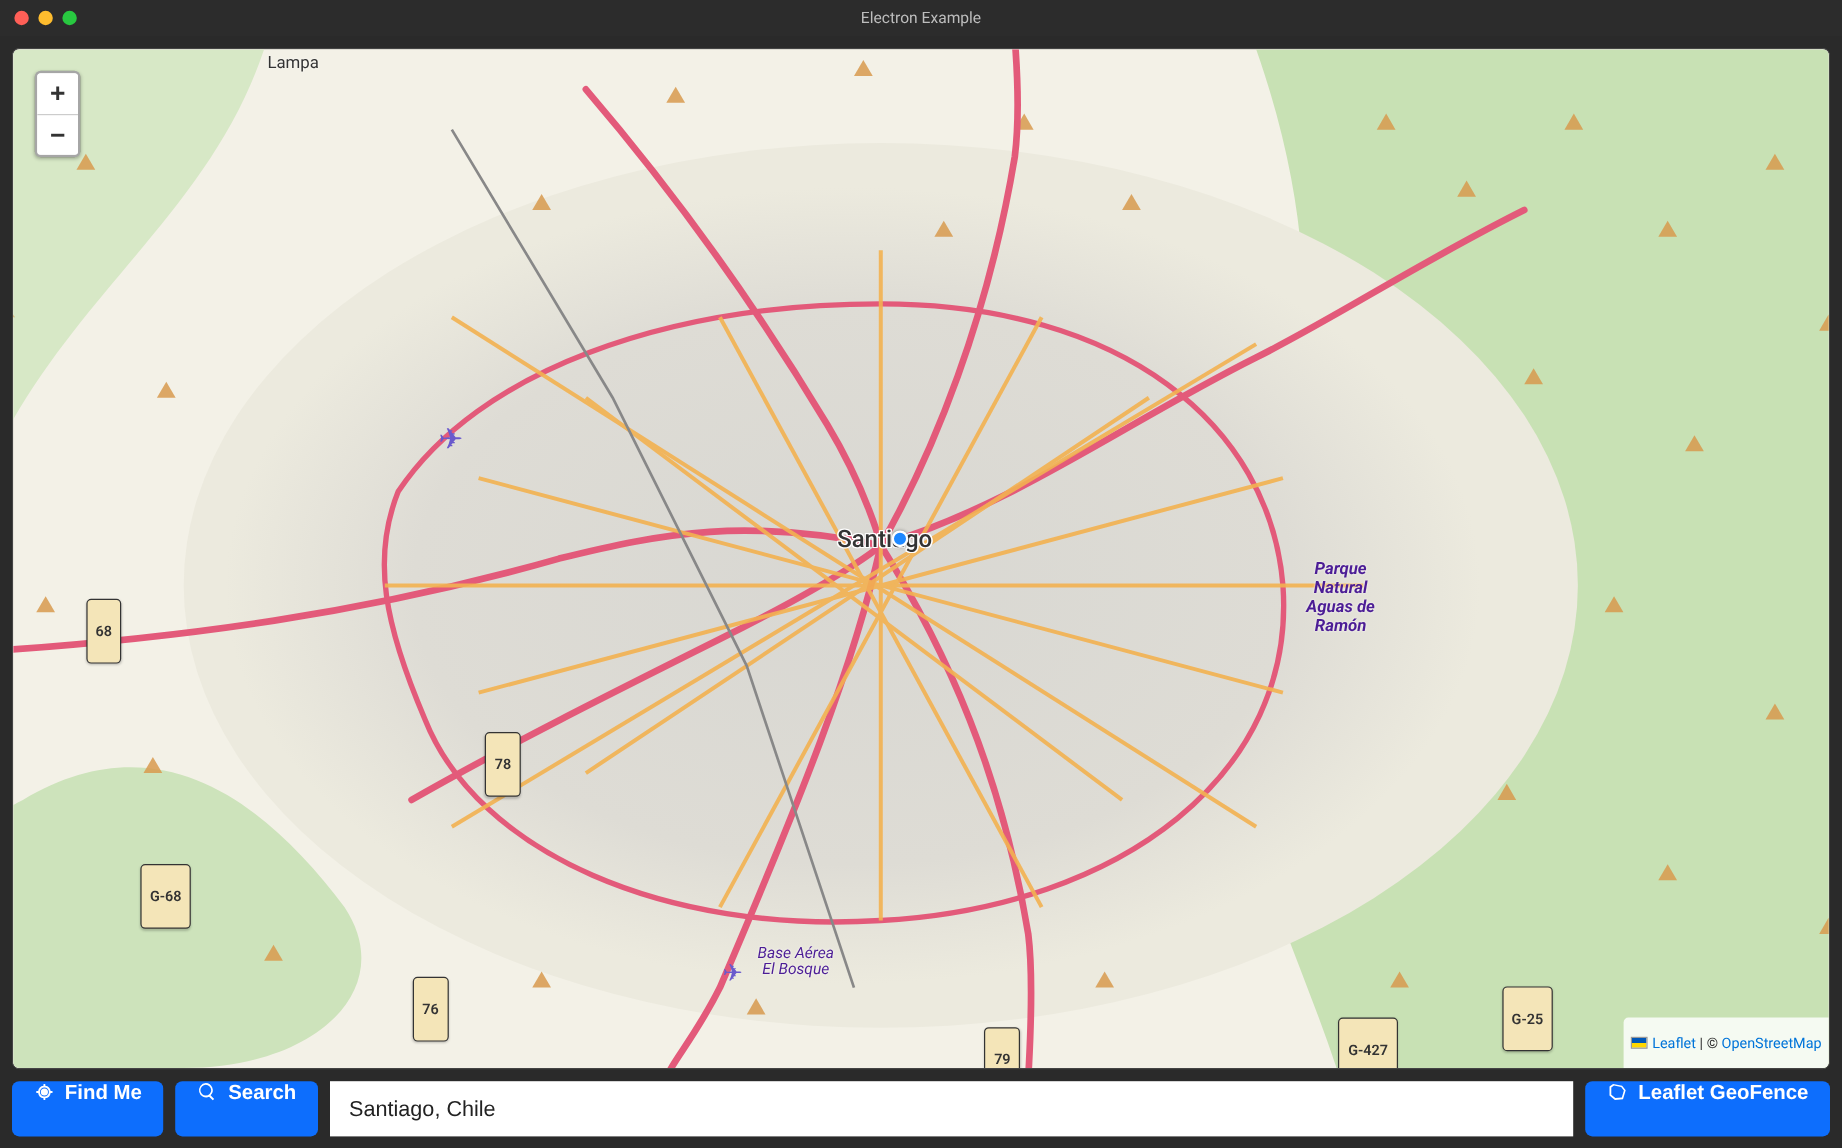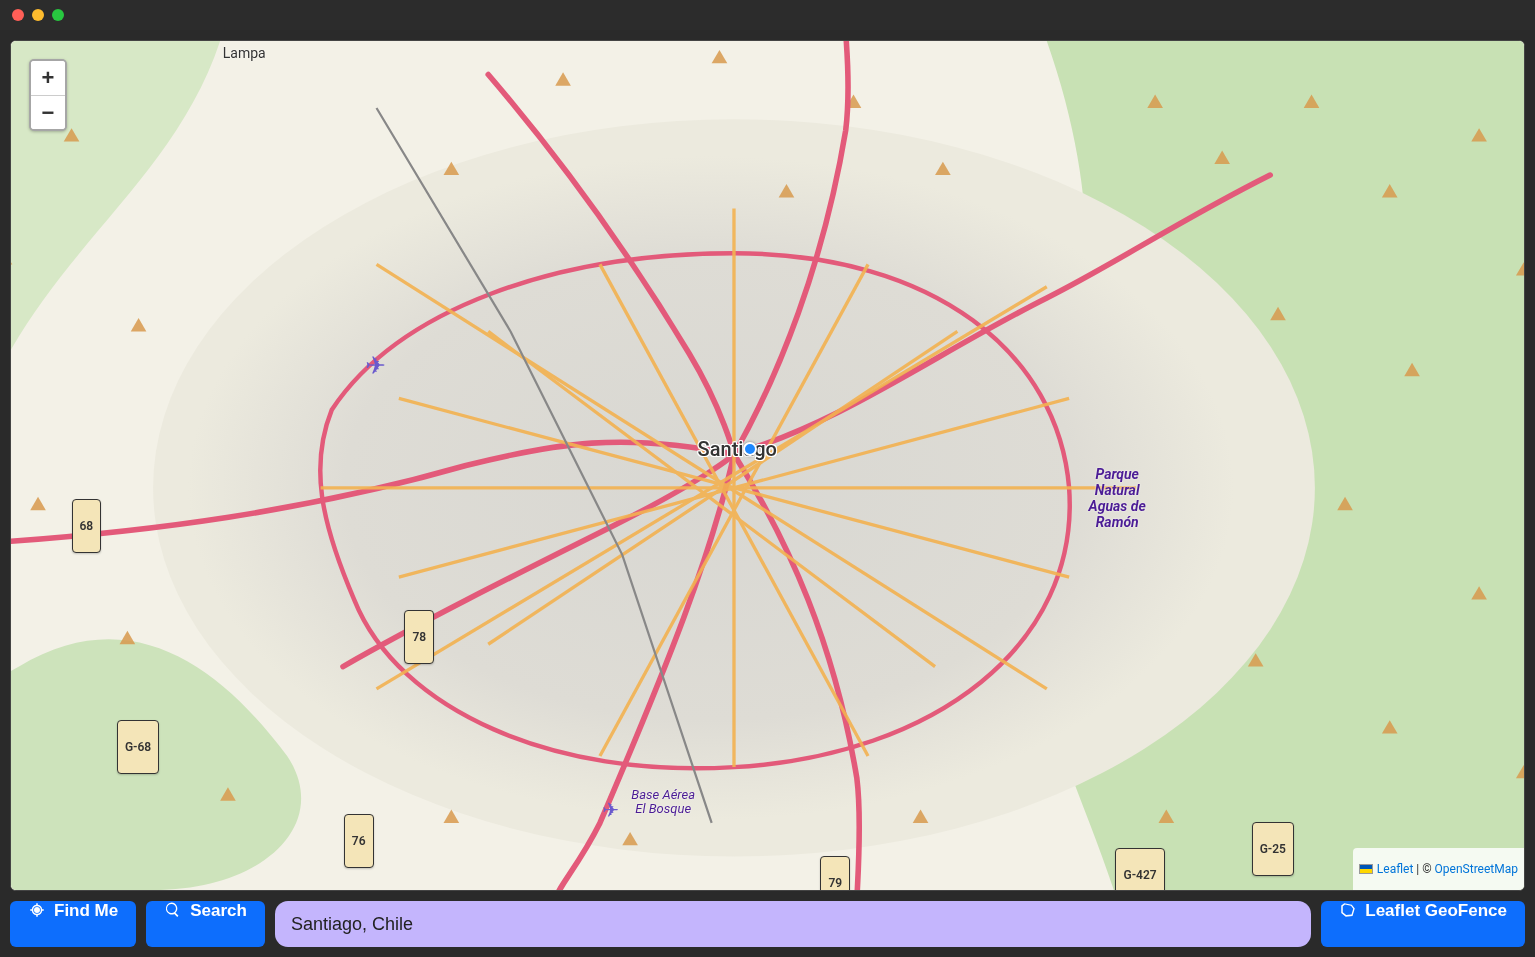--- a/index.html
+++ b/index.html
@@ -149,36 +149,37 @@
     height: 46px;
     font-size: 17px;
     font-weight: 600;
     display: inline-flex; align-items: flex-start; gap: 8px;
     cursor: pointer;
   }
   .btn svg { width: 18px; height: 18px; fill: currentColor; }
   .search-input {
     flex: 1 1 auto;
     height: 46px;
-    border-radius: 13px;
+    border-radius: 0;
     border: none;
     padding: 12px 16px;
     font-size: 18px;
-    background: #c4b5fd; color: #222;
+    background: #ffffff; color: #222;
   }
 </style>
 </head>
 <body>
 
 <div class="titlebar">
   <div class="traffic-lights">
     <div class="tl red"></div>
     <div class="tl yellow"></div>
     <div class="tl green"></div>
   </div>
+  <div class="title">Electron Example</div>
 </div>
 
 <div class="content">
 
   <div class="map-wrap">
 
     <svg class="map-svg" viewBox="0 0 1500 760" preserveAspectRatio="xMidYMid slice">
       <defs>
         <radialGradient id="urban" cx="48%" cy="50%" r="45%">
           <stop offset="0%" stop-color="#d8d7d2"></stop>

